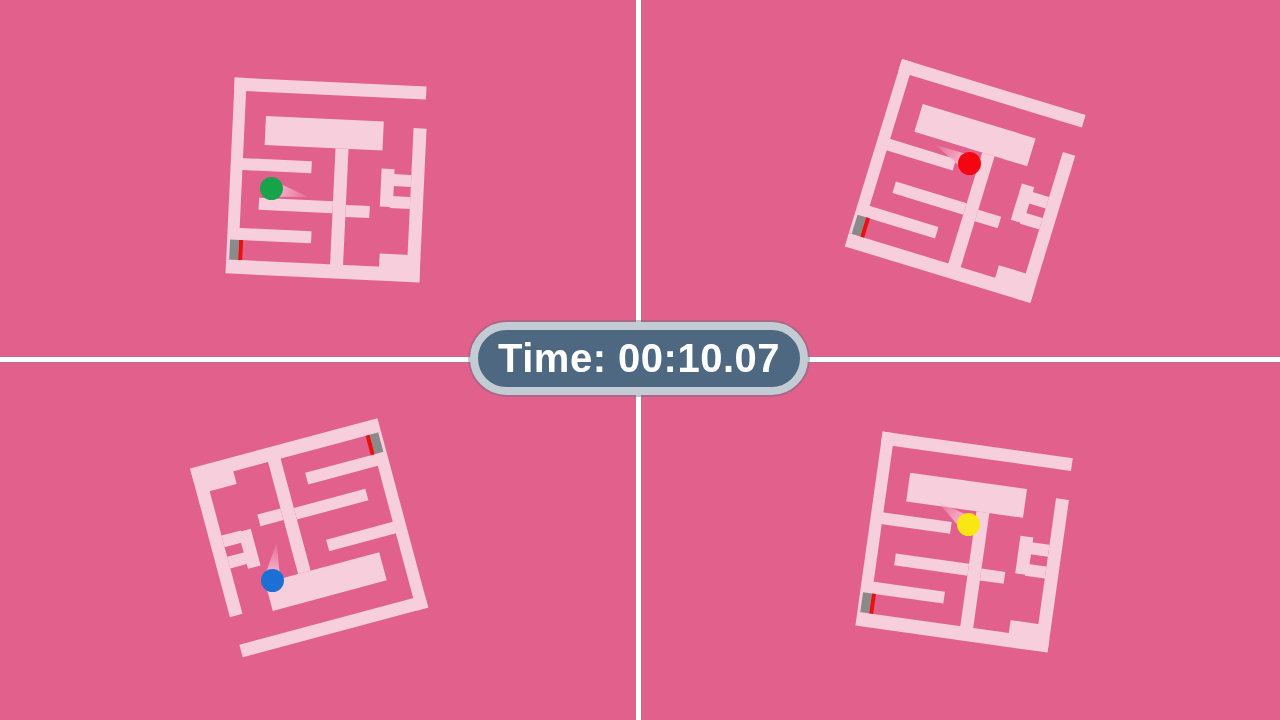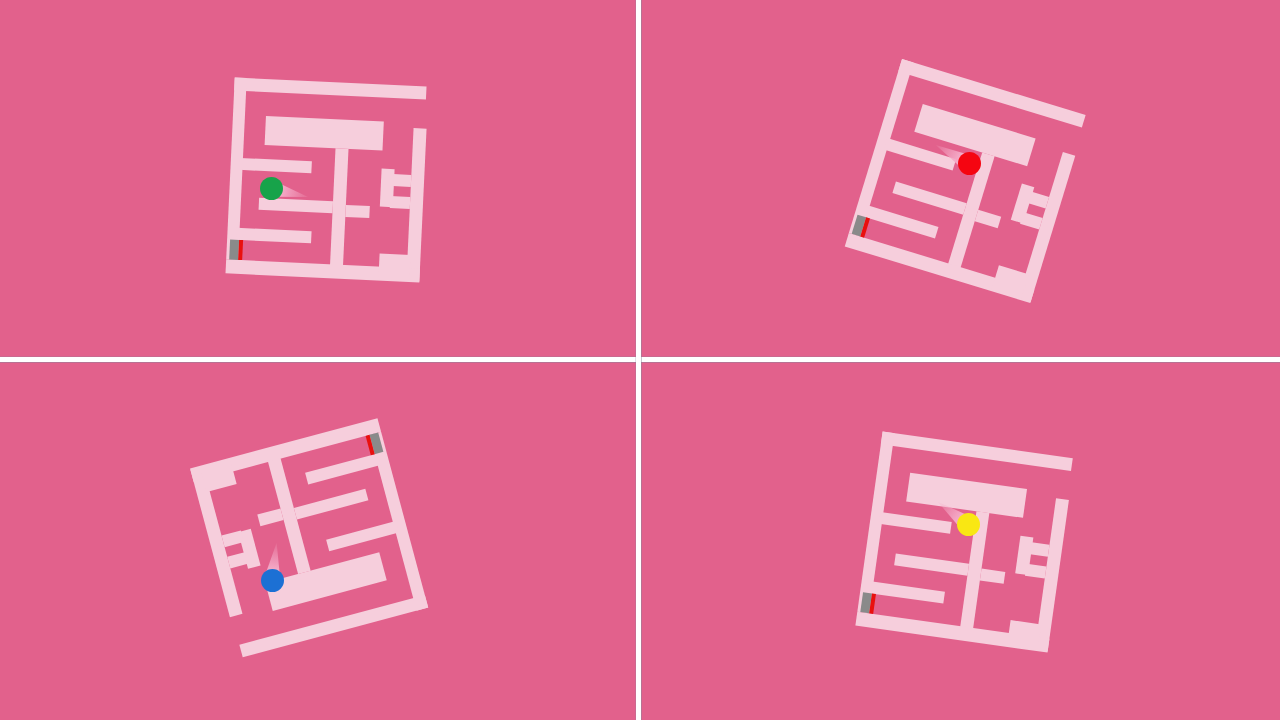--- a/index.html
+++ b/index.html
@@ -131,13 +131,16 @@
         <div class="wall" style="left: 0px; top: 182px; width: 194px; height: 14px;"></div>
         <div class="wall" style="left: 153px; top: 169px; width: 31px; height: 26px;"></div>
         <div class="goal-gray" style="left: 3px; top: 162px; width: 9px; height: 20px;"></div>
         <div class="goal-red" style="left: 12px; top: 162px; width: 4px; height: 20px;"></div>
       </div>
       <div class="trail" style="left: 968px; top: 515.5px; transform: rotate(217deg);"></div>
       <div class="ball" style="left: 956.5px; top: 512.5px; background: rgb(249, 231, 19);"></div>
     </div>
   <div class="divider divider-h"></div>
   <div class="divider divider-v"></div>
+  <div class="timer-pill">
+    <span class="timer-text">Time: 00:10.07</span>
+  </div>
 </div>
 
 </body></html>

